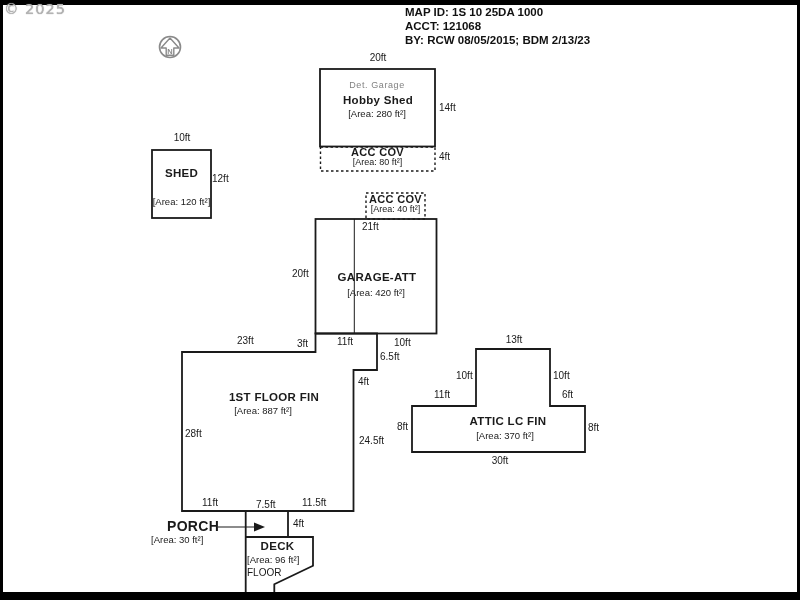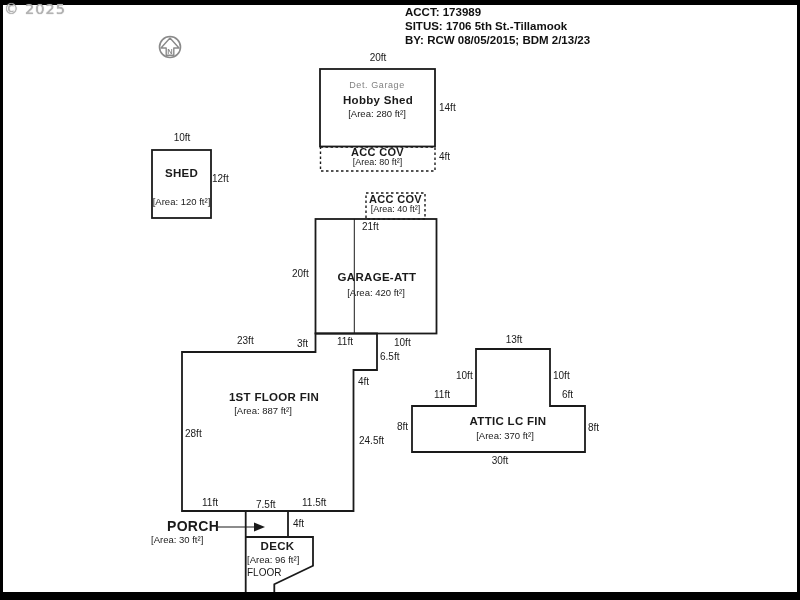--- a/index.html
+++ b/index.html
@@ -31,22 +31,22 @@
 
 <div id="frame">
 
   <div class="bbar" id="bar-top"></div>
   <div class="bbar" id="bar-left"></div>
   <div class="bbar" id="bar-right"></div>
   <div class="bbar" id="bar-bottom"></div>
 
   <div id="copyright">© 2025</div>
   <div id="header">
-    <div>ACCT: 173989</div>
-    <div>SITUS: 1706 5th St.-Tillamook</div>
+    <div>MAP ID: 1S 10 25DA 1000</div>
+    <div>ACCT: 121068</div>
     <div>BY: RCW 08/05/2015; BDM 2/13/23</div>
   </div>
 
   <svg width="800" height="600" viewBox="0 0 800 600">
     <g stroke="#1a1a1a" stroke-width="1.8" fill="none">
       <rect x="320" y="69" width="115" height="77.5"></rect>
       <rect x="320.5" y="147" width="114.5" height="24" stroke-width="1.4" stroke-dasharray="2.5,2.5"></rect>
       <rect x="152" y="150" width="59" height="68"></rect>
       <rect x="366" y="193" width="59" height="26" stroke-width="1.4" stroke-dasharray="2.5,2.5"></rect>
       <rect x="315.5" y="219" width="121" height="114.5"></rect>

